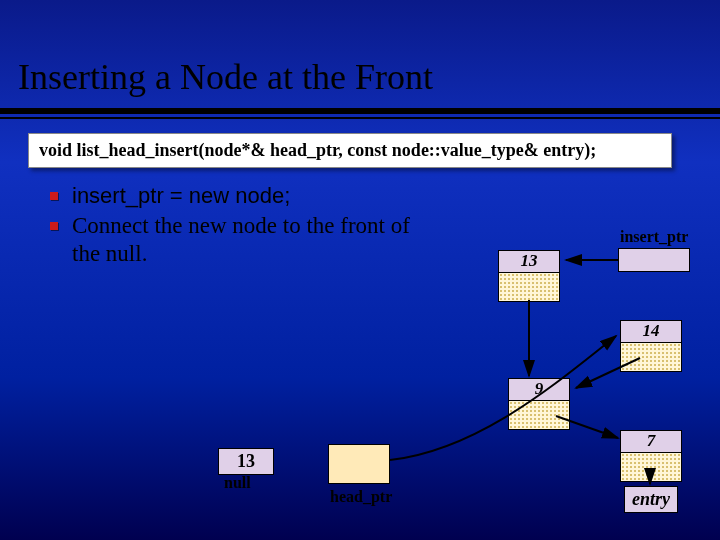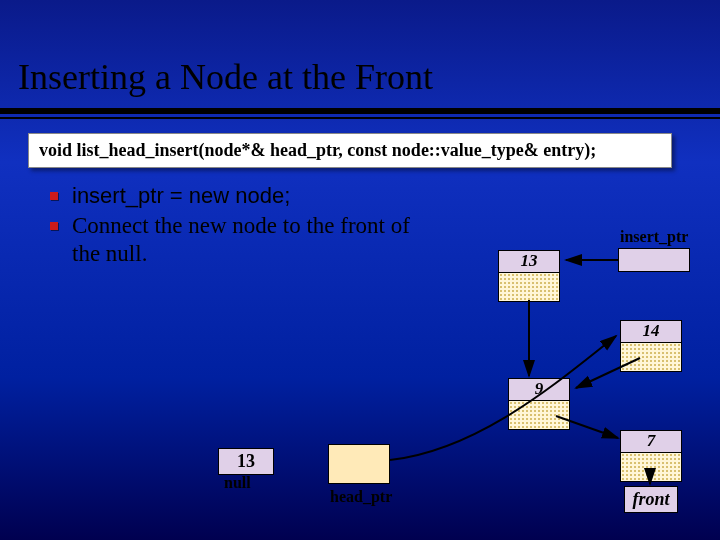--- a/index.html
+++ b/index.html
@@ -149,21 +149,21 @@
 <div class="nodebox" style="left:508px; top:378px;">
   <div class="top">9</div>
   <div class="bot"></div>
 </div>
 
 <div class="nodebox" style="left:620px; top:430px;">
   <div class="top">7</div>
   <div class="bot"></div>
 </div>
 
-<div class="valbox italic" style="left:624px; top:486px; width:54px;">front</div>
+<div class="valbox italic" style="left:624px; top:486px; width:54px;">entry</div>
 
 <div class="valbox" style="left:218px; top:448px; width:56px;">13</div>
 <div class="label" style="left:224px; top:474px;">null</div>
 
 <div class="ptrbox" style="left:328px; top:444px;"></div>
 <div class="label" style="left:330px; top:488px;text-align:center;">head_ptr</div>
 
 <svg class="arrows">
   <defs>
     <marker id="ah" markerWidth="10" markerHeight="10" refX="8" refY="3" orient="auto">

